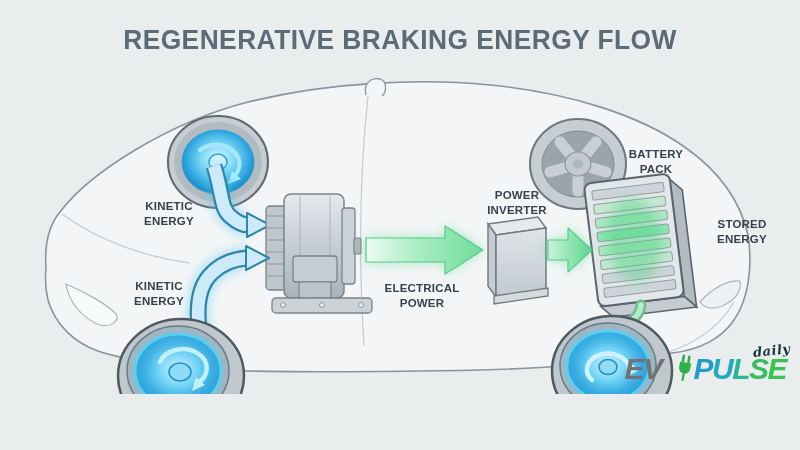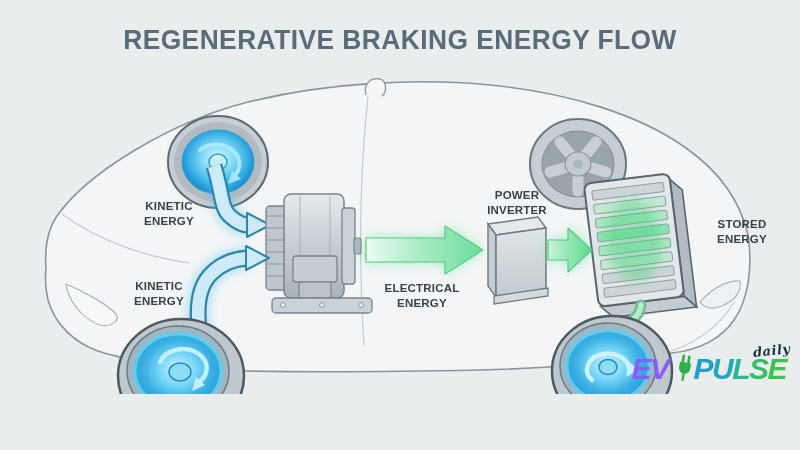--- a/index.html
+++ b/index.html
@@ -15,21 +15,21 @@
   .lbl-kinetic-bottom{left:109px;top:279px;width:100px;}
   .lbl-motor{left:252px;top:179px;width:170px;}
   .lbl-elec-power{left:362px;top:281px;width:120px;}
   .lbl-inverter{left:467px;top:188px;width:100px;}
   .lbl-battery{left:606px;top:147px;width:100px;}
   .lbl-stored{left:692px;top:217px;width:100px;}
   
   .logo{position:absolute;right:14px;bottom:10px;height:34px;display:flex;
         align-items:flex-end;font-style:italic;}
   .logo .ltr{font-size:30px;font-weight:800;letter-spacing:-1.5px;line-height:1;}
-  .logo .ev{color:#8b5cf6;margin-right:9px;}
+  .logo .ev{color:#737373;margin-right:16px;}
   .logo .plugwrap{width:15px;height:30px;margin:0 1px 0 0;transform:rotate(10deg);}
   .logo .pulse{position:relative;display:flex;}
   .logo .p0{color:#1f9ecd}.logo .p1{color:#22a9bd}.logo .p2{color:#2cb596}
   .logo .p3{color:#38bd62}.logo .p4{color:#3cc24f}
   .logo .daily{position:absolute;top:-11px;right:-4px;color:#17333e;
         font-family:"DejaVu Serif",serif;font-style:italic;font-weight:700;
         font-size:13px;transform:rotate(-6deg);letter-spacing:.5px;}
 </style>
 </head>
 <body>
@@ -223,23 +223,25 @@
   </g>
 </svg>
 
 <div class="title">REGENERATIVE BRAKING ENERGY FLOW</div>
 
 <div class="lbl lbl-kinetic-top">KINETIC
 ENERGY</div>
 <div class="lbl lbl-kinetic-bottom">KINETIC
 ENERGY</div>
 <div class="lbl lbl-elec-power">ELECTRICAL
-ENERGY</div>
+POWER</div>
 <div class="lbl lbl-inverter">POWER
 INVERTER</div>
+<div class="lbl lbl-battery">BATTERY
+PACK</div>
 <div class="lbl lbl-stored">STORED
 ENERGY</div>
 
 <div class="logo">
   <span class="ltr ev">EV</span>
   <span class="plugwrap">
     <svg width="15" height="30" viewBox="0 0 16 30">
       <rect x="3.5" y="0" width="2.8" height="8" rx="1.2" fill="#2fb14a"></rect>
       <rect x="9.5" y="0" width="2.8" height="8" rx="1.2" fill="#2fb14a"></rect>
       <path d="M2,8 h12 v6 a6,6 0 0 1 -6,6 a6,6 0 0 1 -6,-6 z" fill="#2fb14a"></path>

